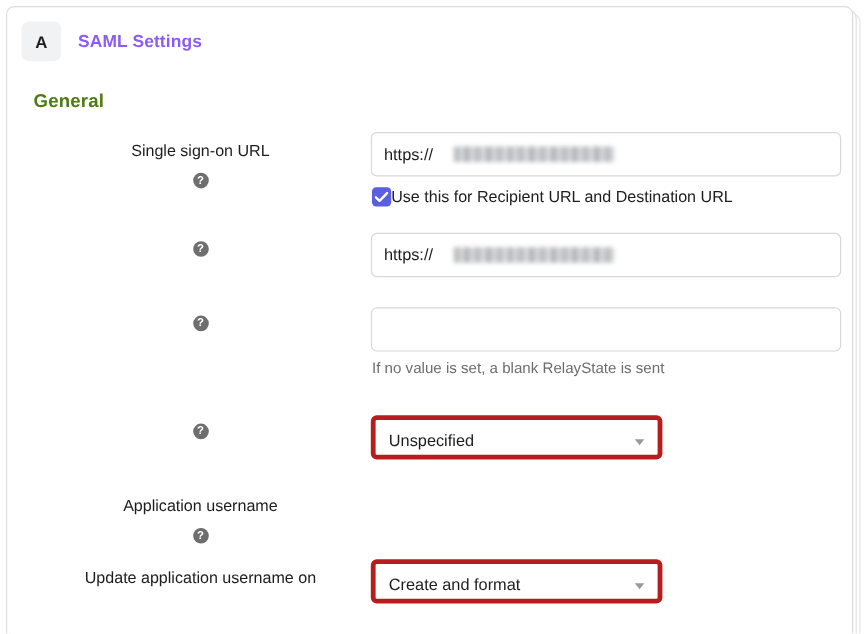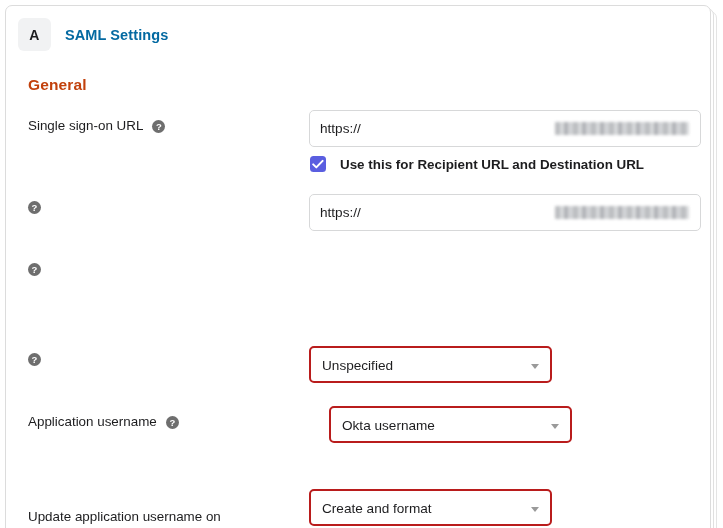--- a/index.html
+++ b/index.html
@@ -62,31 +62,31 @@
     align-items: center;
     justify-content: center;
     font-size: 14px;
     font-weight: 600;
     color: #1d1d1f;
     letter-spacing: .2px;
   }
   .app-title {
     font-size: 14.5px;
     font-weight: 700;
-    color: #0369a1;
+    color: #8b5cf6;
     letter-spacing: .1px;
   }
 
   
   .section-heading {
     position: absolute;
     left: 22px; top: 70px;
     font-size: 15.5px;
     font-weight: 700;
-    color: #c2410c;
+    color: #4d7c0f;
     letter-spacing: .15px;
   }
 
   
   .form {
     position: absolute;
     left: 0; top: 104px;
     width: 704px;
   }
   .row {
@@ -98,20 +98,21 @@
     width: 300px;
     padding-left: 22px;
     padding-top: 7px;
     font-size: 13.4px;
     color: #1d1d1f;
     line-height: 18px;
     display: flex;
     align-items: center;
     gap: 9px;
     white-space: nowrap;
+    flex-direction: column;
   }
   .row-field {
     flex: 1;
     padding-left: 3px;
   }
 
   .help-icon {
     width: 13px; height: 13px;
     border-radius: 50%;
     background: #6e6e6e;
@@ -140,21 +141,20 @@
     padding: 0 10px;
     outline: none;
     line-height: 35px;
     white-space: nowrap;
     overflow: hidden;
   }
   .text-input.has-redaction {
     display: flex;
     align-items: center;
     gap: 16px;
-    justify-content: space-between;
   }
   .redacted {
     display: inline-block;
     height: 13px;
     margin: 0 1px;
     border-radius: 1px;
     background:
       repeating-linear-gradient(90deg,
         #b9bbbe 0px, #b9bbbe 5px,
         #d6d8da 5px, #d6d8da 9px,
@@ -168,25 +168,24 @@
   .hint {
     margin-top: 7px;
     font-size: 12.6px;
     color: #6d6d6d;
     padding-left: 1px;
   }
 
   
   .check-line {
     display: flex;
-    align-items: center;
-    gap: 14px;
+    align-items: flex-start;
+    gap: 0;
     margin-top: 9px;
     padding-left: 1px;
-    font-weight: bold;
   }
   .checkbox {
     width: 16px; height: 16px;
     border-radius: 3.5px;
     background: #5a5ee0;
     position: relative;
     flex: none;
     cursor: pointer;
   }
   .checkbox svg { position: absolute; left: 2px; top: 2.5px; }
@@ -194,21 +193,21 @@
     font-size: 13.4px;
     color: #1d1d1f;
     cursor: pointer;
   }
 
   
   .select {
     position: relative;
     width: 243px;
     height: 37px;
-    border: 2px solid #b91c1c;
+    border: 4px solid #b91c1c;
     border-radius: 5px;
     background: #ffffff;
     cursor: pointer;
   }
   .select-value {
     position: absolute;
     left: 11px; top: 0;
     line-height: 35px;
     font-size: 13.6px;
     color: #1d1d1f;
@@ -272,48 +271,46 @@
             <span>https://</span>
               <span class="redacted" style="width:134px;"></span>
           </div>
         </div>
       </div>
 
       <div class="row" style="height:90px;">
         <div class="row-label">
           <span class="help-icon">?</span>
         </div>
+        <div class="row-field">
+          <input class="text-input" type="text" value="" style="">
+          <div class="hint">If no value is set, a blank RelayState is sent</div>
+        </div>
       </div>
 
       <div class="row" style="height:60px;">
         <div class="row-label">
           <span class="help-icon">?</span>
         </div>
         <div class="row-field">
           <div class="select">
             <span class="select-value">Unspecified</span>
             <span class="caret"></span>
           </div>
         </div>
       </div>
 
       <div class="row" style="height:60px;gap:20px;">
         <div class="row-label">
           <span>Application username</span>
           <span class="help-icon">?</span>
         </div>
-        <div class="row-field">
-          <div class="select">
-            <span class="select-value">Okta username</span>
-            <span class="caret"></span>
-          </div>
-        </div>
-      </div>
-
-      <div class="row" style="height:60px;align-items:flex-end;">
+      </div>
+
+      <div class="row" style="height:60px;">
         <div class="row-label">
           <span>Update application username on</span>
         </div>
         <div class="row-field">
           <div class="select">
             <span class="select-value">Create and format</span>
             <span class="caret"></span>
           </div>
         </div>
       </div>

